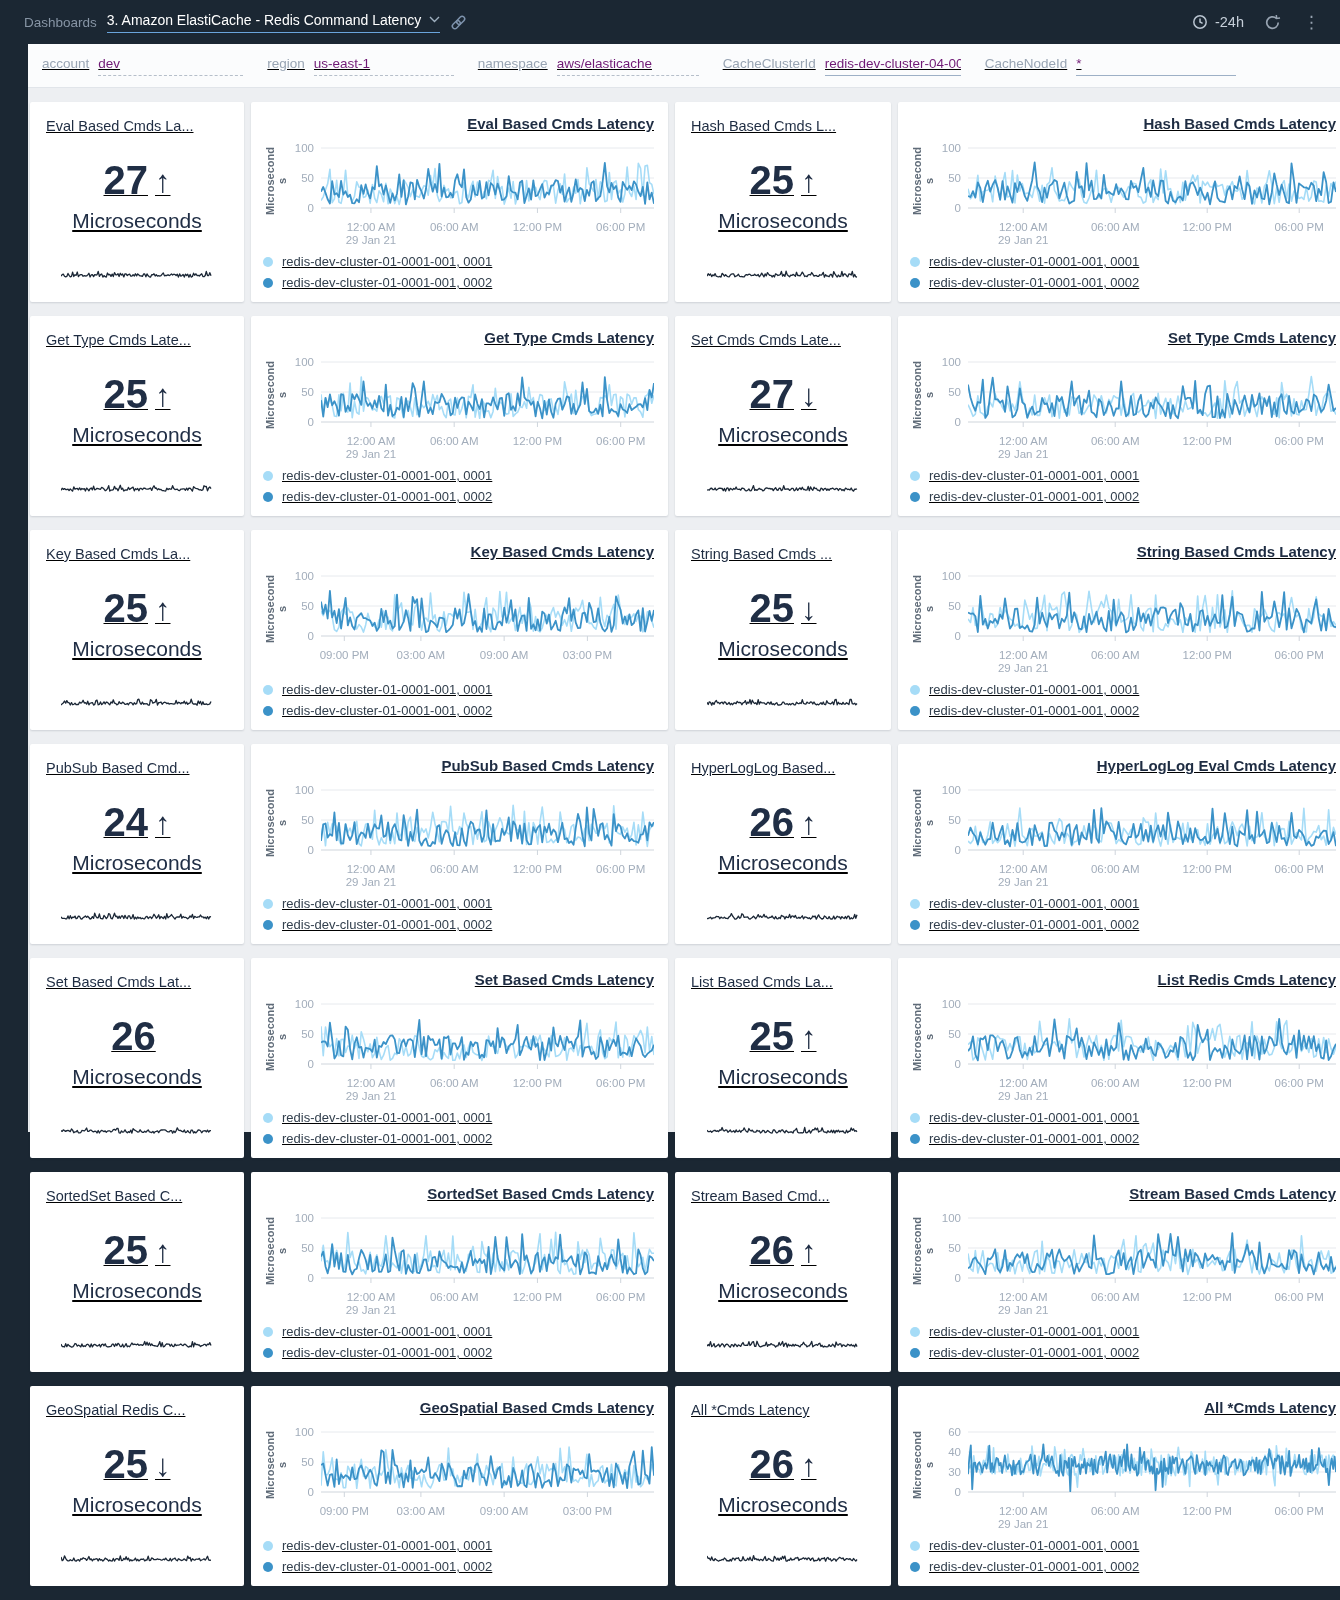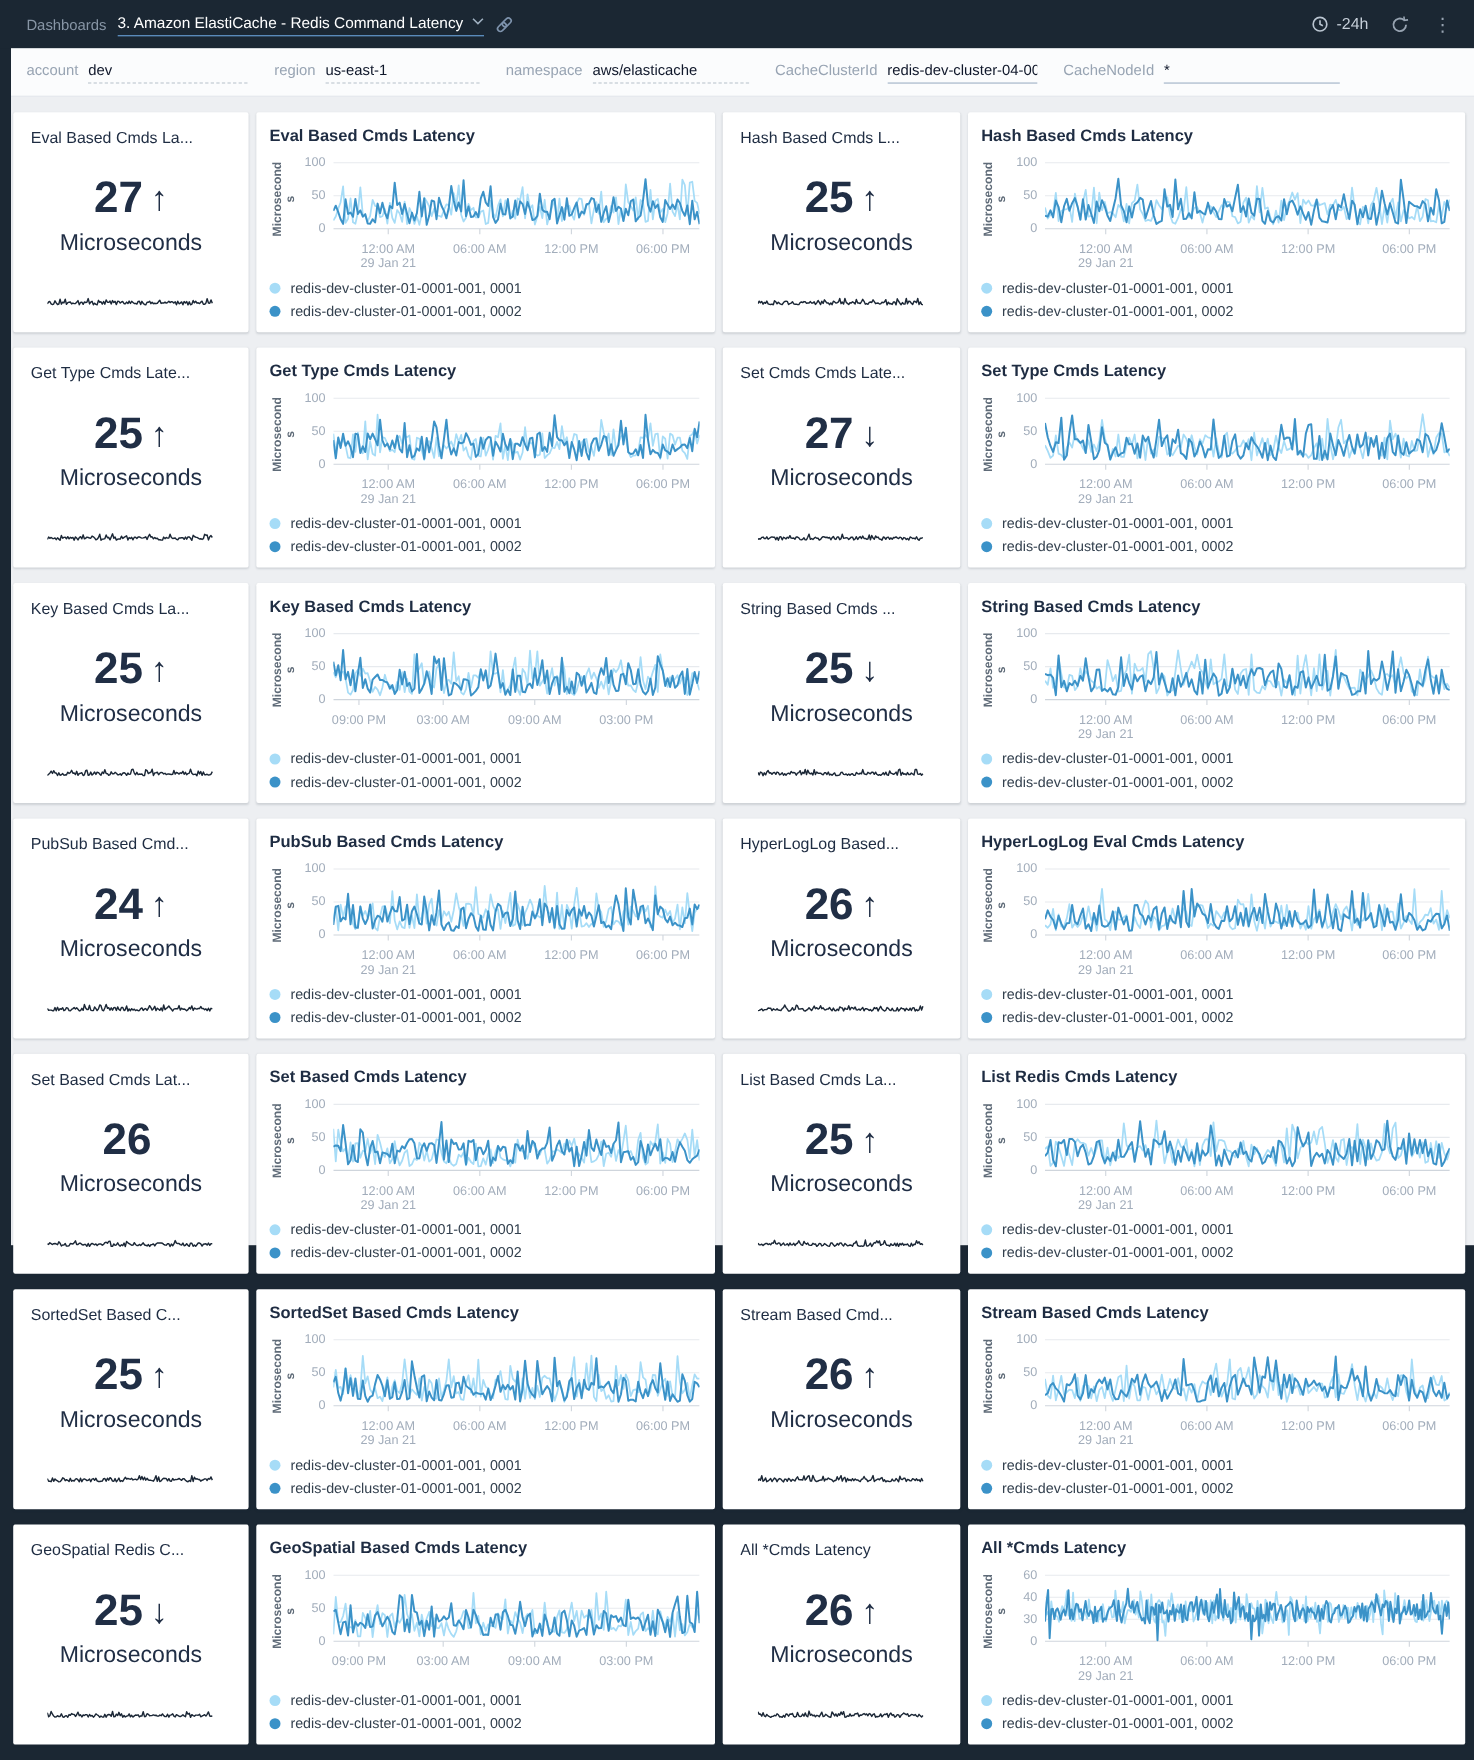--- a/index.html
+++ b/index.html
@@ -14,25 +14,25 @@
   .crumb { color:#8795a5; font-size:13.5px; margin-right:10px; }
   .dash-title-wrap { display:flex; align-items:center; gap:8px; border-bottom:1px solid #6aa4db; padding-bottom:4px; cursor:pointer; }
   .dash-title { color:#ffffff; font-size:14px; white-space:nowrap; }
   .icon { display:inline-flex; align-items:center; justify-content:center; }
   .topbar-right { margin-left:auto; display:flex; align-items:center; gap:20px; }
   .time-range { color:#c6cfd9; font-size:14.5px; display:flex; align-items:center; gap:7px; cursor:pointer; }
   .kebab { color:#97a3b1; font-size:17px; line-height:1; cursor:pointer; padding:0 2px; }
   .linkicon { margin-left:10px; cursor:pointer; }
 
   
-  .content { margin-left:10px; height:1088px; background:#edeff2; }
+  .content { margin-left:28px; height:1088px; background:#edeff2;text-decoration:underline; }
   .filterbar { height:44px; background:#fbfcfd; border-bottom:1px solid #e1e5ea; display:flex; align-items:center; padding:0 14px; gap:24px; }
   .filter { display:flex; align-items:baseline; gap:9px; font-size:13.5px; white-space:nowrap; }
   .f-label { color:#98a4b3; }
-  .f-value { color:#0f172a; display:inline-block; border-bottom:1px dashed #b6bfca; padding-bottom:4px; overflow:hidden; white-space:nowrap; }
+  .f-value { color:#701a75; display:inline-block; border-bottom:1px dashed #b6bfca; padding-bottom:4px; overflow:hidden; white-space:nowrap; }
   .f-value.solid { border-bottom:1px solid #9db0c6; }
   .filter:nth-child(1) .f-value { width:145px; }
   .filter:nth-child(2) .f-value { width:140px; }
   .filter:nth-child(3) .f-value { width:142px; }
   .filter:nth-child(4) .f-value { width:136px; }
   .filter:nth-child(5) .f-value { width:160px; }
 
   
   .grid { display:grid; grid-template-columns:214px 417px 216px 452px; grid-auto-rows:200px; gap:14px 7px; padding:14px 8px 0 2px; }
   .panel { background:#ffffff; border-radius:2px; box-shadow:0 1px 2px rgba(24,34,50,.14); position:relative; }
@@ -40,21 +40,21 @@
   
   .vpanel { padding:16px 16px; }
   .vp-title { font-size:14.5px; color:#1e2c42; white-space:nowrap; overflow:hidden; }
   .vp-center { text-align:center; margin-top:24px; color:#202e45; }
   .vp-num { font-size:40px; font-weight:bold; }
   .vp-arrow { font-size:31px; font-weight:normal; margin-left:7px; position:relative; top:-2px; }
   .vp-unit { font-size:21px; margin-top:6px; }
   .vp-spark { position:absolute; bottom:20px; left:50%; transform:translateX(-50%); }
 
   
-  .cpanel { padding:13px 14px 10px 12px; }
+  .cpanel { padding:13px 14px 10px 12px;text-align:right; }
   .cp-title { font-size:15px; font-weight:bold; color:#1e2c42; white-space:nowrap; overflow:hidden; }
   .cp-body { display:flex; margin-top:12px; height:102px; }
   .cp-ylab { width:24px; position:relative; flex:none; }
   .cp-ylab span { position:absolute; white-space:nowrap; font-size:11px; font-weight:bold; color:#5f6b78; }
   .yl-main { left:7px; top:37px; transform:translate(-50%,-50%) rotate(-90deg); }
   .yl-s    { left:19px; top:37px; transform:translate(-50%,-50%) rotate(-90deg); }
   .cp-yticks { width:34px; position:relative; flex:none; font-size:11.5px; color:#a2adbb; }
   .cp-yticks span { position:absolute; right:7px; }
   .cp-chart { flex:1; position:relative; }
   .cp-chart svg.plot { display:block; width:100%; height:74px; }

